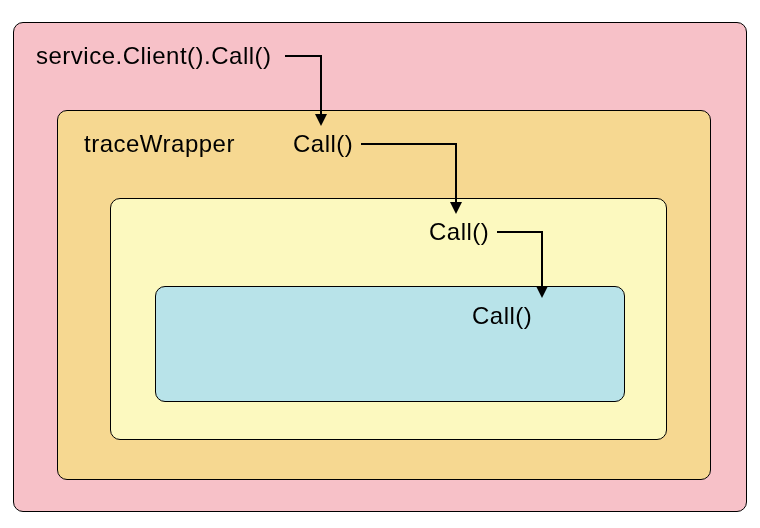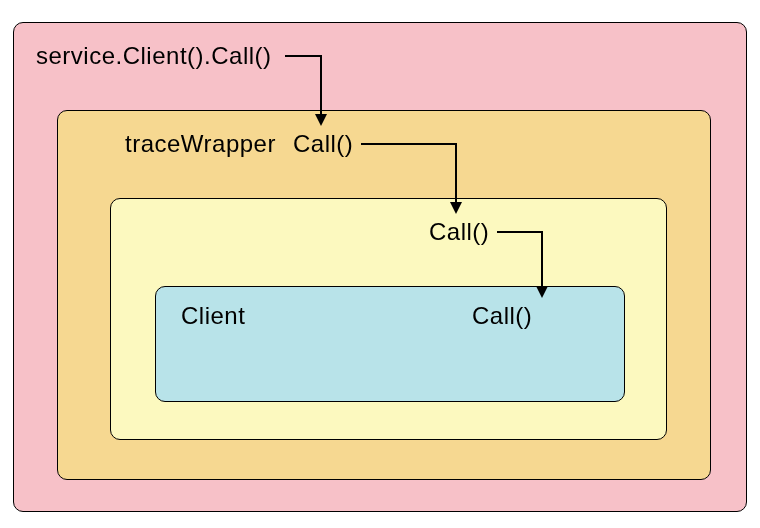--- a/index.html
+++ b/index.html
@@ -19,24 +19,23 @@
 <body>
 
 <div class="canvas">
 
   <div class="box outer"></div>
   <div class="box trace"></div>
   <div class="box from"></div>
   <div class="box client"></div>
 
   <div class="lbl" style="left:36px; top:42px;">service.Client().Call()</div>
-  <div class="lbl" style="left:84px; top:130px;margin-left:41px;">traceWrapper</div>
+  <div class="lbl" style="left:84px; top:130px;">traceWrapper</div>
   <div class="lbl" style="left:293px; top:130px;">Call()</div>
   <div class="lbl" style="left:429px; top:218px;">Call()</div>
-  <div class="lbl" style="left:181px; top:302px;">Client</div>
   <div class="lbl" style="left:472px; top:302px;">Call()</div>
 
   <svg class="arrow" style="left:0; top:0; width:760px; height:528px;">
     <path d="M 285 56 L 321 56 L 321 118"></path>
     <path class="head" d="M 321 126 L 315 114 L 327 114 Z"></path>
   </svg>
 
   <svg class="arrow" style="left:0; top:0; width:760px; height:528px;">
     <path d="M 361 144 L 456 144 L 456 206"></path>
     <path class="head" d="M 456 214 L 450 202 L 462 202 Z"></path>

